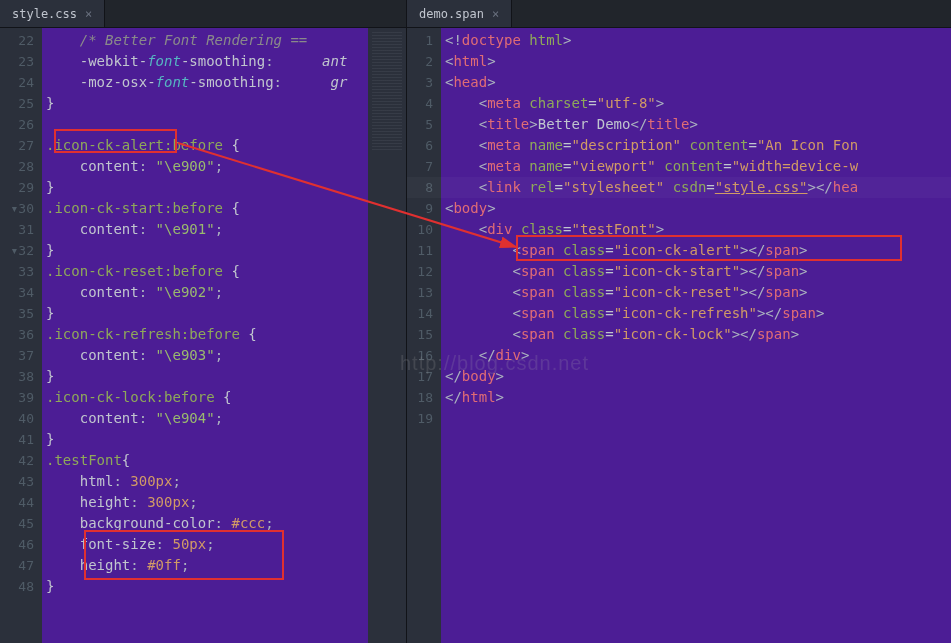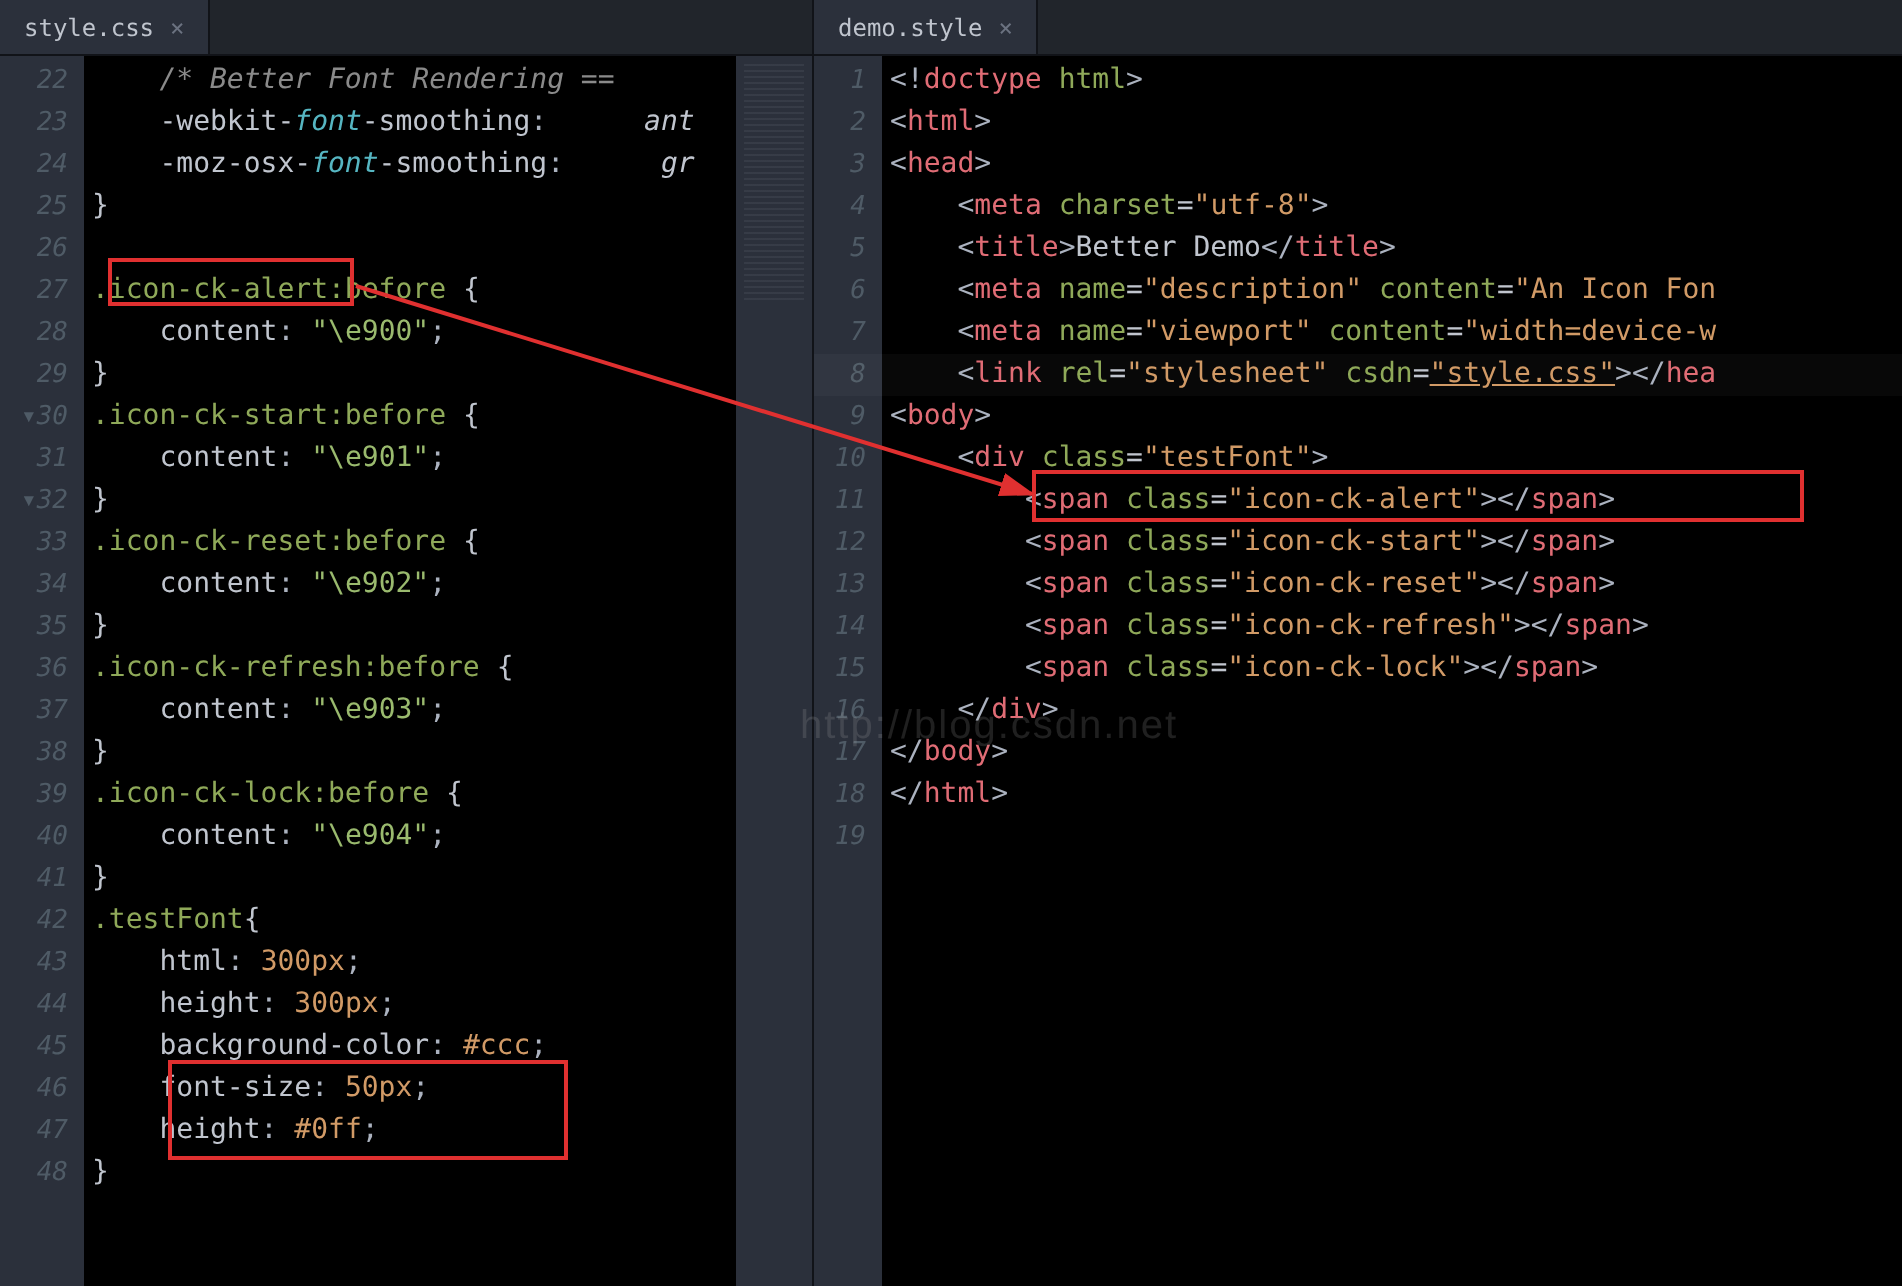--- a/index.html
+++ b/index.html
@@ -14,21 +14,21 @@
     position: relative;
   }
   .editor-area {
     display: flex;
     width: 100%;
     height: 100%;
   }
   .pane {
     display: flex;
     flex-direction: column;
-    background: #000000;
+    background: #4c1d95;
     position: relative;
   }
   .pane-left {
     width: 407px;
     border-right: 1px solid #111318;
   }
   .pane-right {
     flex: 1;
   }
   .tab-bar {
@@ -62,21 +62,20 @@
   }
   .gutter {
     width: 42px;
     background: #2b303b;
     text-align: right;
     padding: 2px 8px 0 0;
     color: #4f5b66;
     font-size: 13px;
     line-height: 21px;
     user-select: none;
-    font-style: italic;
   }
   .gutter-right {
     width: 34px;
   }
   .code {
     flex: 1;
     padding: 2px 0 0 4px;
     font-size: 14px;
     line-height: 21px;
     white-space: pre;
@@ -223,21 +222,21 @@
     <span class="tok-propkey">height</span><span class="tok-punct">:</span> <span class="tok-valhex">#0ff</span><span class="tok-punct">;</span>
 <span class="tok-brace">}</span>
 </div>
       <div class="minimap"></div>
     </div>
   </div>
 
   <div class="pane pane-right">
     <div class="tab-bar">
       <div class="tab">
-        <span>demo.style</span>
+        <span>demo.span</span>
         <span class="close">×</span>
       </div>
     </div>
     <div class="code-area">
       <div class="hl-line" style="top:149px"></div>
       <div class="gutter gutter-right" id="gutter-right">
           <pre style="margin:0;font:inherit;">1
 2
 3
 4

